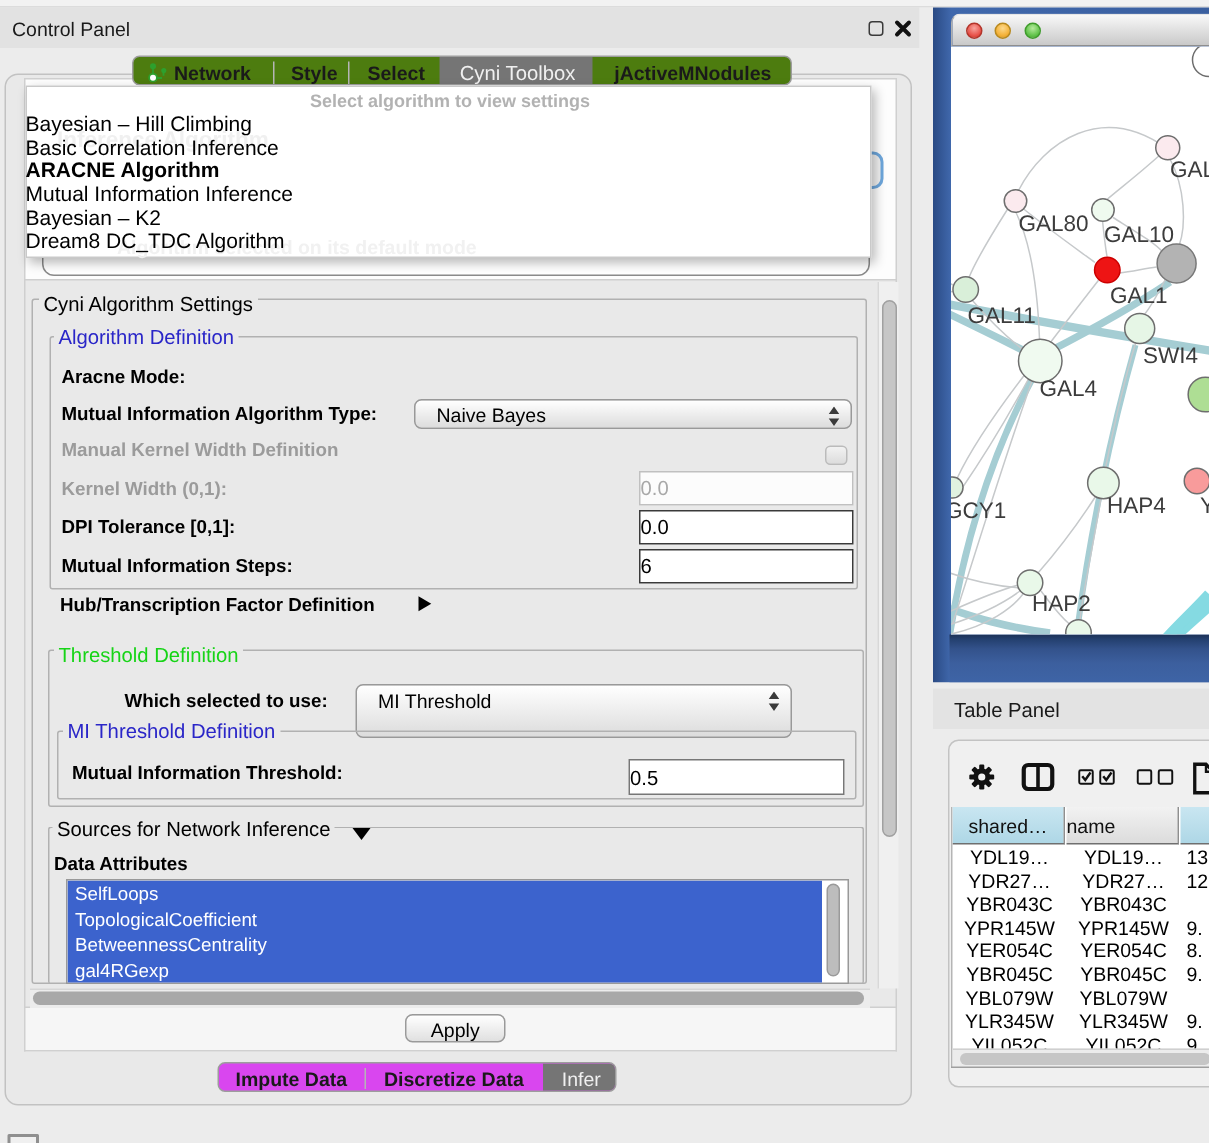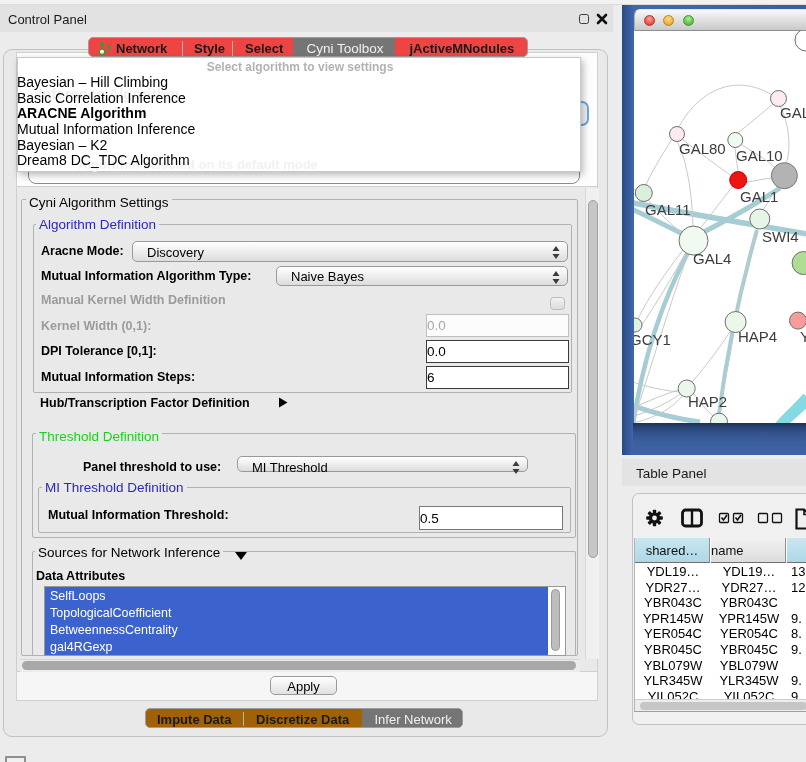--- a/index.html
+++ b/index.html
@@ -29,21 +29,21 @@
     </svg>
 
 <div class="abs" style="left:3px;top:49px;width:605px;height:688px;background:#e9e9e9;border:1px solid #c2c2c2;border-radius:9px;"></div>
 
 <div class="abs" style="left:16px;top:52px;width:582px;height:134px;background:#fdfdfd;border:1px solid #d0d0d0;border-bottom:none;"></div>
 
 <div class="abs" style="left:300px;top:101px;width:289px;height:25px;border:2.5px solid #6ea7dc;border-radius:7px;background:#f0f0f0;"></div>
 
 <div class="abs" style="left:28px;top:150px;width:552px;height:34px;border:1.5px solid #8a8a8a;border-radius:8px;background:#fff;"></div>
 
-<div class="abs" id="toptabs" style="left:88px;top:37px;width:440px;height:20px;background:#ef4444;border:1px solid #9d9d9d;border-radius:5px;overflow:hidden;">
+<div class="abs" id="toptabs" style="left:88px;top:37px;width:440px;height:20px;background:#4d7c0f;border:1px solid #9d9d9d;border-radius:5px;overflow:hidden;">
   <div class="abs" style="left:204px;top:0;width:102px;height:20px;background:#757575;"></div>
   <div class="abs" style="left:9px;top:3px;width:14px;height:14px;">
     <svg width="14" height="14">
       <path d="M4 5 L4 8 M6 11 L10 11 M11 9.5 L11 7" stroke="#2da02d" stroke-width="1.2" fill="none"></path>
       <circle cx="4" cy="3.2" r="2" fill="#2da02d"></circle>
       <circle cx="4" cy="10.8" r="2.6" fill="#fff" stroke="#2da02d" stroke-width="1.2"></circle>
       <circle cx="11.2" cy="6" r="1.7" fill="#2da02d"></circle>
     </svg>
   </div>
   <div class="abs" style="left:27px;top:2.5px;font-size:13px;font-weight:bold;color:#1a1a1a;">Network</div>
@@ -71,26 +71,20 @@
 
 <div class="abs" style="left:16px;top:186px;width:582px;height:486px;background:#e9e9e9;border:1px solid #cfcfcf;"></div>
 
 <div class="abs" style="left:21px;top:199px;width:557px;height:457px;border:1px solid #b1b1b1;border-radius:2px;"></div>
 <div class="gtitle" style="left:26px;top:195px;color:#000;">Cyni Algorithm Settings</div>
 
 <div class="abs" style="left:33px;top:224px;width:539px;height:169px;border:1px solid #b1b1b1;border-radius:2px;"></div>
 <div class="gtitle" style="left:36px;top:217px;color:#2a26c8;">Algorithm Definition</div>
 
 <div class="lbl" style="left:41px;top:243.5px;">Aracne Mode:</div>
-<div class="combo" style="left:132px;top:241px;width:436px;height:20.5px;">
-      <span>Discovery</span>
-      <svg style="position:absolute;right:7px;top:4px;" width="8" height="13">
-        <path d="M4 0 L7.5 5 L0.5 5 Z M4 13 L7.5 8 L0.5 8 Z" fill="#3a3a3a"></path>
-      </svg>
-    </div>
 
 <div class="lbl" style="left:41px;top:268.5px;">Mutual Information Algorithm Type:</div>
 <div class="combo" style="left:276px;top:265.5px;width:292px;height:20.5px;">
       <span>Naive Bayes</span>
       <svg style="position:absolute;right:7px;top:4px;" width="8" height="13">
         <path d="M4 0 L7.5 5 L0.5 5 Z M4 13 L7.5 8 L0.5 8 Z" fill="#3a3a3a"></path>
       </svg>
     </div>
 
 <div class="lbl dis" style="left:41px;top:293px;">Manual Kernel Width Definition</div>
@@ -106,22 +100,22 @@
 <div class="field" style="left:426px;top:365.5px;width:143px;height:23px;background:#fff;border:1.5px solid #3a3a3a;color:#000;">6</div>
 
 <div class="lbl" style="left:40px;top:395.5px;">Hub/Transcription Factor Definition</div>
 <svg class="abs" style="left:277px;top:396.5px;" width="12" height="12">
       <path d="M2 0.5 L10.5 5.5 L2 10.5 Z" fill="#000"></path>
     </svg>
 
 <div class="abs" style="left:32px;top:433px;width:544px;height:105px;border:1px solid #b1b1b1;border-radius:2px;"></div>
 <div class="gtitle" style="left:36px;top:429px;color:#17d417;">Threshold Definition</div>
 
-<div class="lbl" style="left:83px;top:460px;">Panel threshold to use:</div>
-<div class="combo" style="left:237px;top:456px;width:291px;height:16px;text-align:center;">
+<div class="lbl" style="left:83px;top:460px;">Which selected to use:</div>
+<div class="combo" style="left:237px;top:456px;width:291px;height:36px;text-align:center;">
       <span>MI Threshold</span>
       <svg style="position:absolute;right:7px;top:4px;" width="8" height="13">
         <path d="M4 0 L7.5 5 L0.5 5 Z M4 13 L7.5 8 L0.5 8 Z" fill="#3a3a3a"></path>
       </svg>
     </div>
 
 <div class="abs" style="left:38px;top:487px;width:533px;height:46px;border:1px solid #b1b1b1;border-radius:2px;"></div>
 <div class="gtitle" style="left:42px;top:480px;color:#2a26c8;">MI Threshold Definition</div>
 <div class="lbl" style="left:48px;top:507.5px;">Mutual Information Threshold:</div>
 <div class="field" style="left:419px;top:506px;width:144px;height:24px;background:#fff;border:1px solid #777;color:#000;">0.5</div>
@@ -141,21 +135,21 @@
 
 <div class="abs" style="left:20px;top:659px;width:560px;height:13px;background:#ececec;border-top:1px solid #d6d6d6;"></div>
 <div class="abs" style="left:22px;top:661px;width:554px;height:9px;background:#a8a8a8;border-radius:5px;"></div>
 
 <div class="abs" style="left:585px;top:188px;width:14px;height:471px;background:#f0f0f0;border-left:1px solid #d8d8d8;"></div>
 <div class="abs" style="left:587.5px;top:200px;width:10px;height:358px;background:#c6c6c6;border:1px solid #a0a0a0;border-radius:6px;"></div>
 
 <div class="abs" style="left:16px;top:672px;width:582px;height:29px;background:#f6f6f6;border:1px solid #d0d0d0;border-top:none;"></div>
 <div class="abs" style="left:270px;top:675.5px;width:67px;height:19.5px;background:linear-gradient(#ffffff,#e0e0e0);border:1px solid #9a9a9a;border-radius:5px;text-align:center;font-size:13px;color:#000;padding-top:2px;">Apply</div>
 
-<div class="abs" id="bottabs" style="left:145px;top:708px;width:318px;height:20px;background:#a16207;border:1px solid #9d9d9d;border-radius:5px;overflow:hidden;">
+<div class="abs" id="bottabs" style="left:145px;top:708px;width:266px;height:20px;background:#d946ef;border:1px solid #9d9d9d;border-radius:5px;overflow:hidden;">
   <div class="abs" style="left:216px;top:0;width:102px;height:20px;background:#757575;"></div>
   <div class="abs" style="left:11px;top:2.5px;font-size:13px;font-weight:bold;color:#1a1a1a;">Impute Data</div>
   <div class="abs" style="left:96.5px;top:2.5px;width:1px;height:14px;background:#b5b5b5;"></div>
   <div class="abs" style="left:110px;top:2.5px;font-size:13px;font-weight:bold;color:#1a1a1a;">Discretize Data</div>
   <div class="abs" style="left:228.5px;top:2.5px;font-size:13px;color:#f0f0f0;">Infer Network</div>
 </div>
 
 <div class="abs" style="left:5px;top:756px;width:21px;height:10px;background:#f0f0f0;border:2px solid #8f8f8f;border-radius:1px;"></div>
 
 <svg class="abs" style="left:615px;top:371px;" width="8" height="10">

